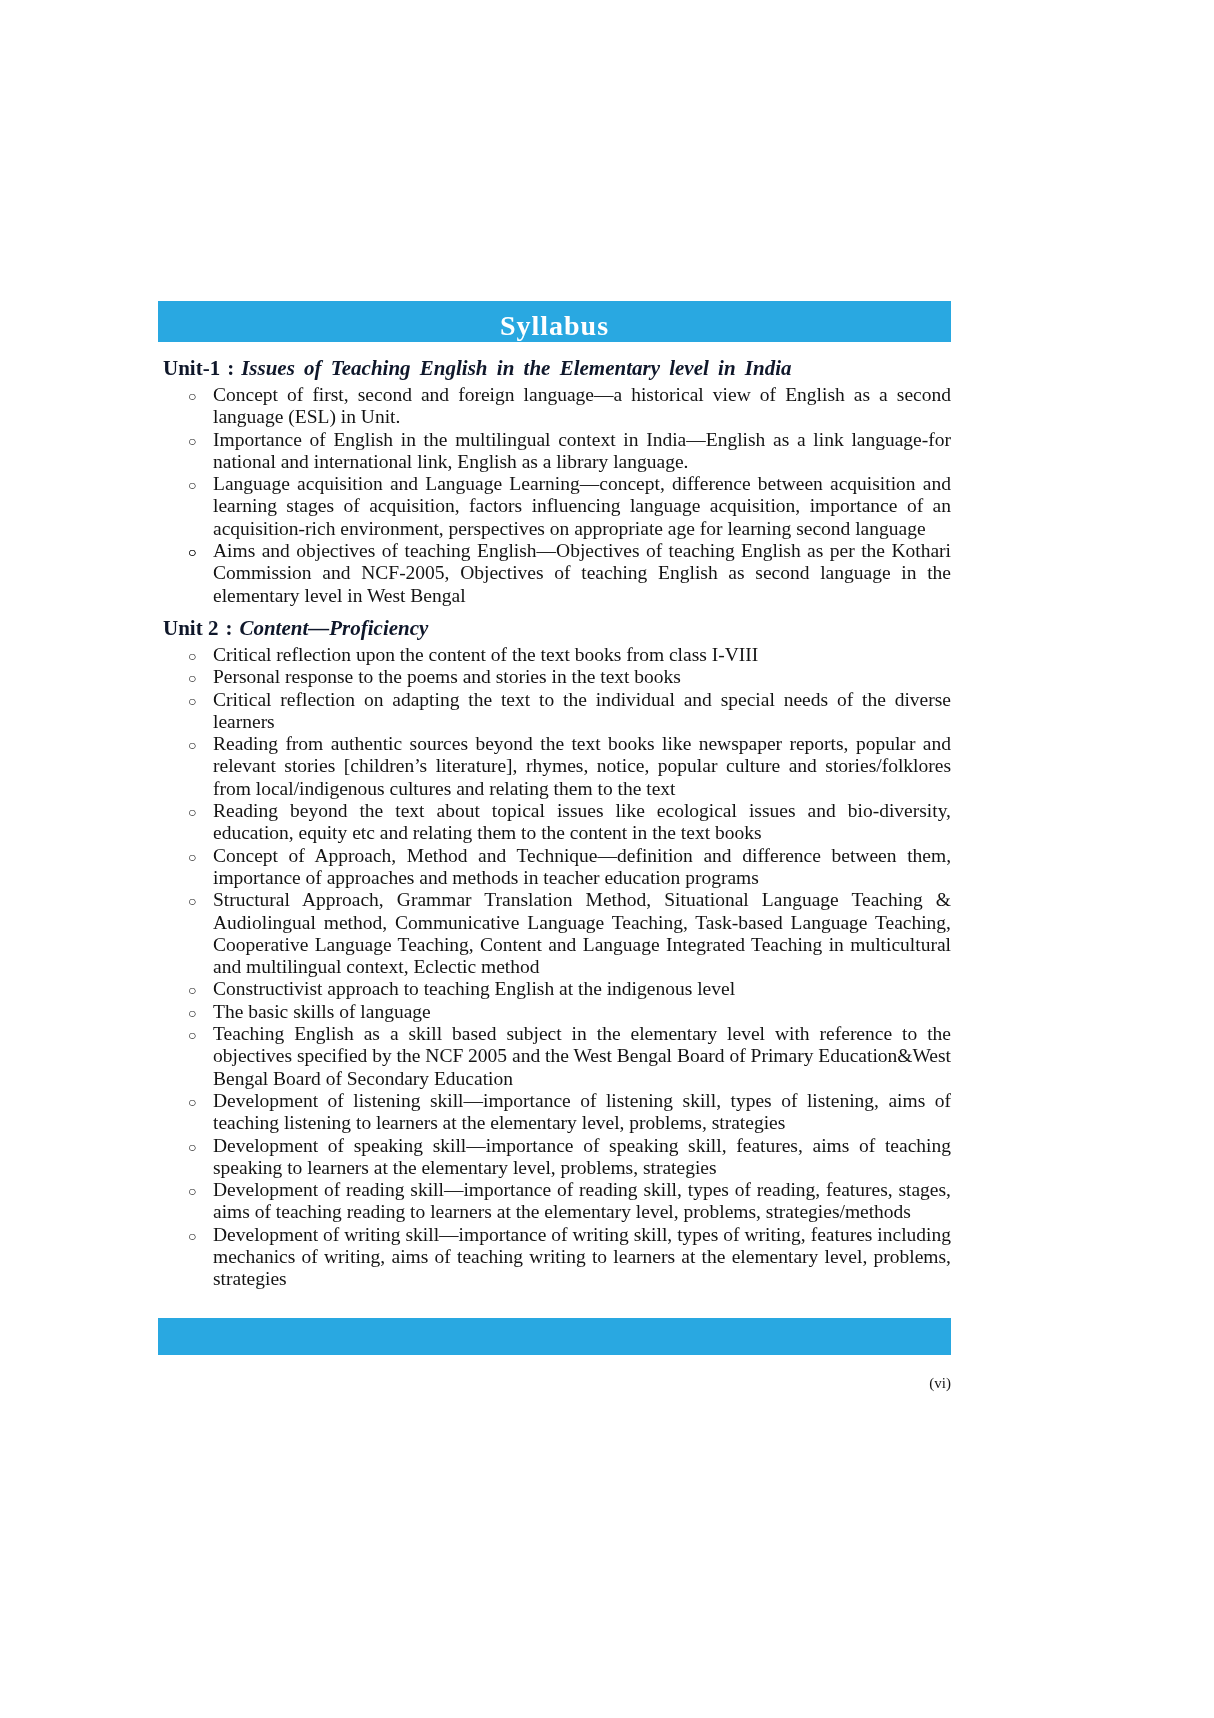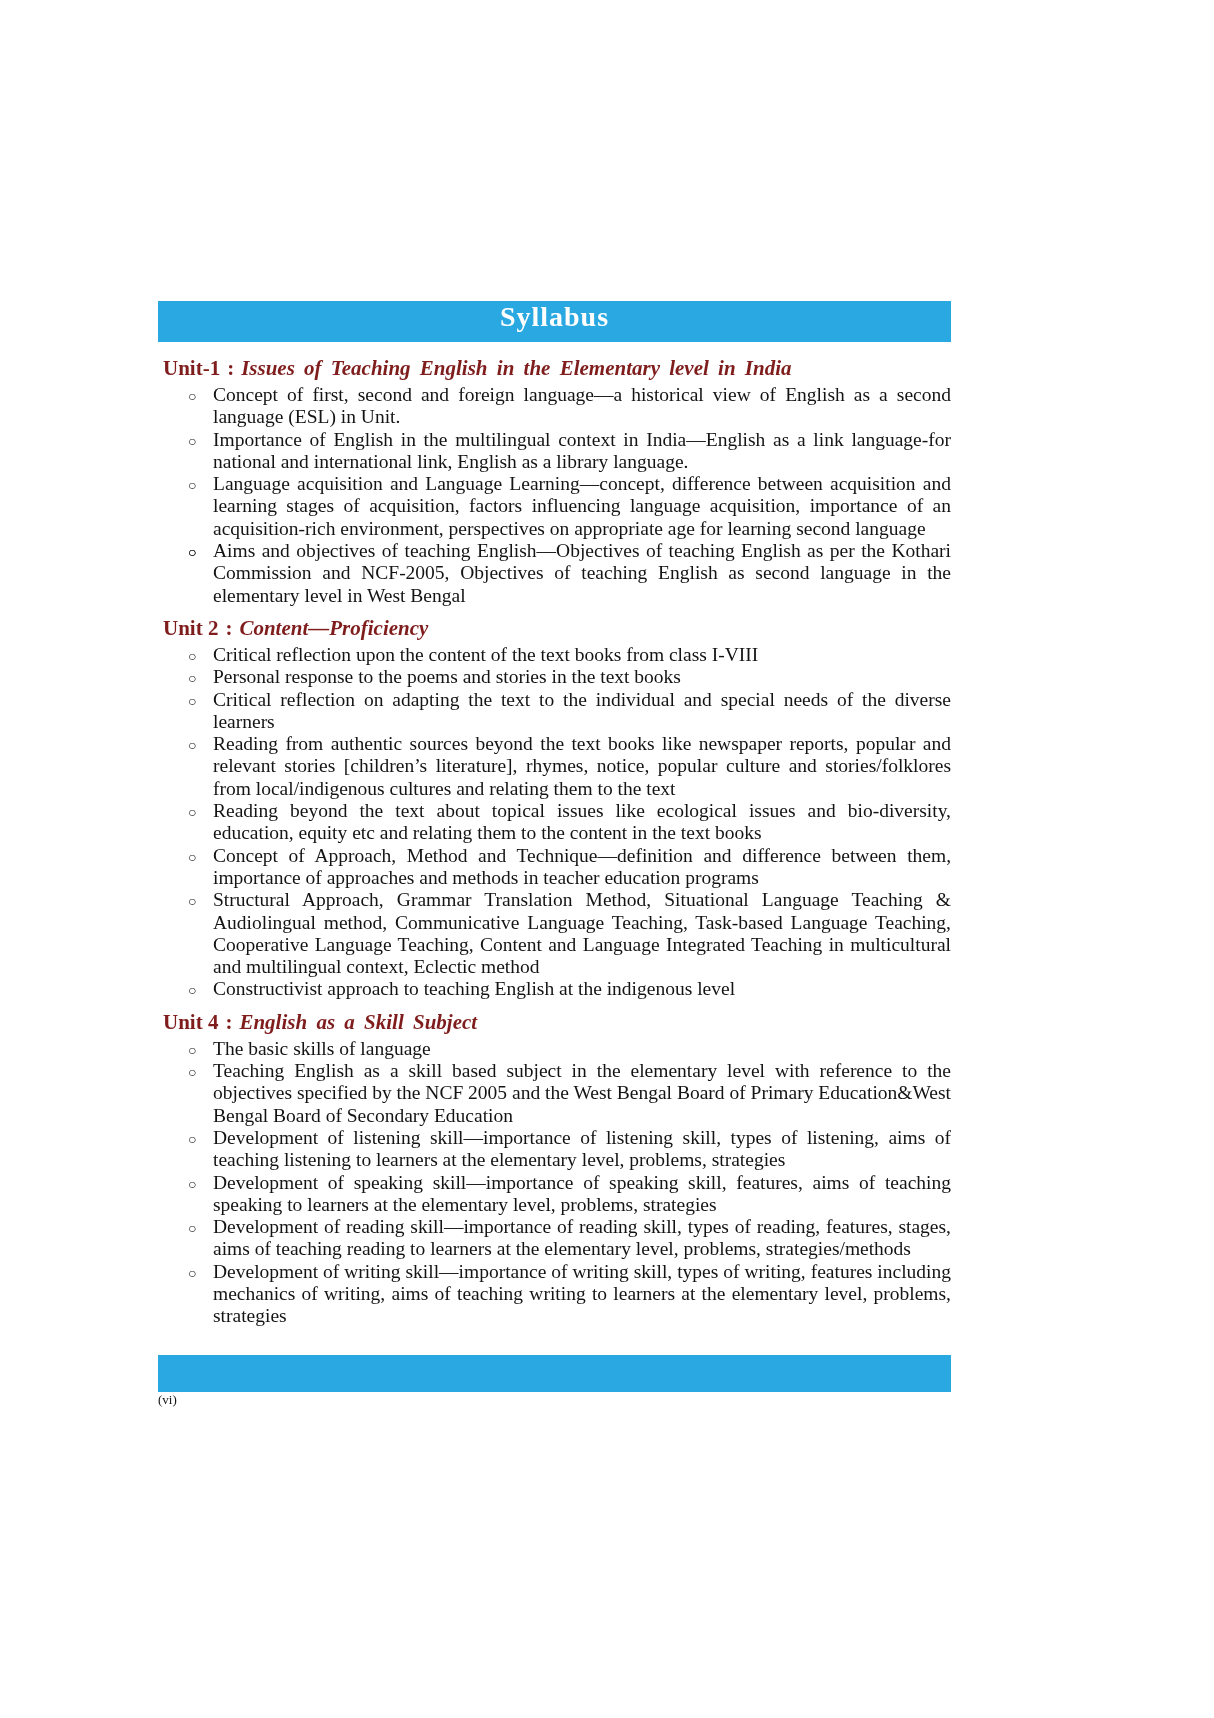--- a/index.html
+++ b/index.html
@@ -8,35 +8,35 @@
     background: #ffffff;
     font-family: "Liberation Serif", serif;
     color: #141414;
   }
   .page { position: relative; width: 1214px; height: 1718px; overflow: hidden; }
   .content { position: absolute; left: 158px; top: 301px; width: 793px; }
 
   .banner {
     height: 41px;
     background: #29a8e1;
-    display: flex; align-items: flex-start; justify-content: center;
+    display: flex; align-items: flex-end; justify-content: center;
     margin-bottom: 14px;
   }
   .banner-title {
     color: #ffffff;
     font-weight: bold;
     font-size: 28px;
     letter-spacing: 1px;
   }
 
   .unit-heading {
     margin: 9px 0 4px 5px;
     font-size: 21px;
     font-weight: bold;
-    color: #7f1d1d;
+    color: #0f172a;
     line-height: 24px;
   }
   .unit-sep { margin: 0 7px; }
   .unit-title { font-style: italic; word-spacing: 4px; }
 
   .bullet {
     position: relative;
     padding-left: 55px;
     text-align: justify;
     font-size: 19.5px;
@@ -50,23 +50,23 @@
     line-height: 22.3px;
     color: #141414;
   }
 
   .bottom-bar {
     height: 37px;
     background: #29a8e1;
     margin-top: 27px;
   }
   .page-number {
-    text-align: left;
-    margin-top: 0;
-    font-size: 13px;
+    text-align: right;
+    margin-top: 20px;
+    font-size: 15px;
     color: #141414;
   }
 </style>
 </head>
 <body>
 
 <div class="page">
   <div class="content">
 
     <div class="banner">
@@ -91,21 +91,20 @@
       <div class="bullet"><span class="bullet-marker">○</span><span>Reading beyond the text about topical issues like ecological issues and bio-diversity, education, equity etc and relating them to the content in the text books</span></div>
     </section>
 
     <section>
       <div class="bullet"><span class="bullet-marker">○</span><span>Concept of Approach, Method and Technique—definition and difference between them, importance of approaches and methods in teacher education programs</span></div>
       <div class="bullet"><span class="bullet-marker">○</span><span>Structural Approach, Grammar Translation Method, Situational Language Teaching &amp; Audiolingual method, Communicative Language Teaching, Task-based Language Teaching, Cooperative Language Teaching, Content and Language Integrated Teaching in multicultural and multilingual context, Eclectic method</span></div>
       <div class="bullet"><span class="bullet-marker">○</span><span>Constructivist approach to teaching English at the indigenous level</span></div>
     </section>
 
     <section>
-      <h2 class="unit-heading"><span>Unit 4</span><span class="unit-sep">:</span><span class="unit-title">English as a Skill Subject</span></h2>
       <div class="bullet"><span class="bullet-marker">○</span><span>The basic skills of language</span></div>
       <div class="bullet"><span class="bullet-marker">○</span><span>Teaching English as a skill based subject in the elementary level with reference to the objectives specified by the NCF 2005 and the West Bengal Board of Primary Education&amp;West Bengal Board of Secondary Education</span></div>
       <div class="bullet"><span class="bullet-marker">○</span><span>Development of listening skill—importance of listening skill, types of listening, aims of teaching listening to learners at the elementary level, problems, strategies</span></div>
       <div class="bullet"><span class="bullet-marker">○</span><span>Development of speaking skill—importance of speaking skill, features, aims of teaching speaking to learners at the elementary level, problems, strategies</span></div>
       <div class="bullet"><span class="bullet-marker">○</span><span>Development of reading skill—importance of reading skill, types of reading, features, stages, aims of teaching reading to learners at the elementary level, problems, strategies/methods</span></div>
       <div class="bullet"><span class="bullet-marker">○</span><span>Development of writing skill—importance of writing skill, types of writing, features including mechanics of writing, aims of teaching writing to learners at the elementary level, problems, strategies</span></div>
     </section>
 
     <div class="bottom-bar"></div>
     <div class="page-number">(vi)</div>

